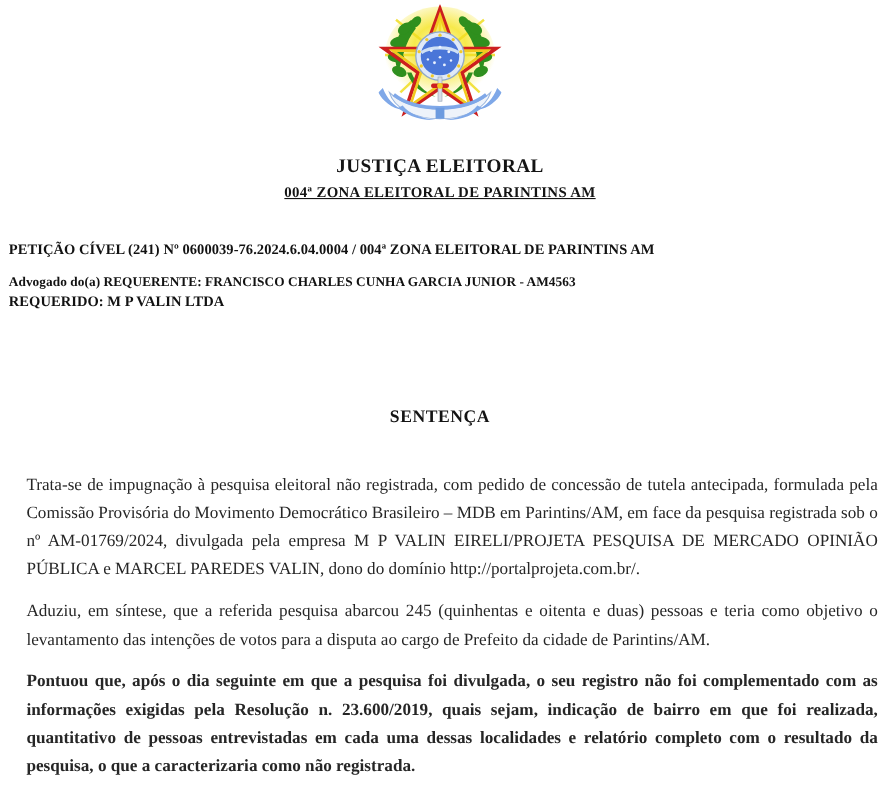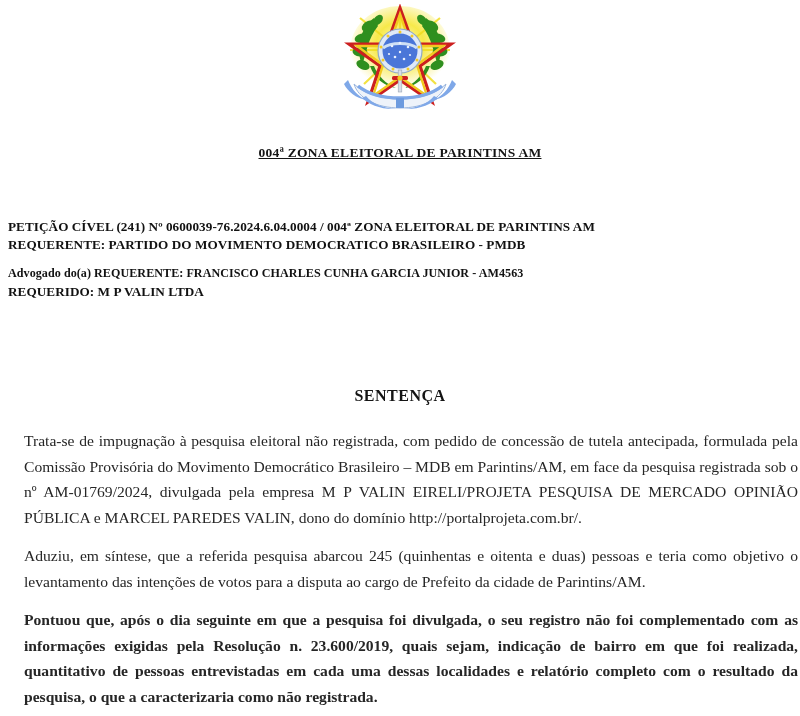--- a/index.html
+++ b/index.html
@@ -92,21 +92,20 @@
     position: absolute;
     left: 0;
     top: 371px;
     width: 800px;
     text-align: center;
     font-family: "Liberation Serif", serif;
     font-weight: bold;
     font-size: 16px;
     letter-spacing: 0.5px;
     color: #141414;
-    margin-top: 16px;
   }
 
   
   .body-block {
     position: absolute;
     left: 24px;
     top: 428px;
     width: 774px;
   }
   .para {
@@ -209,26 +208,26 @@
         <path d="M22 92 C28 100 40 104 52 105 C38 106 24 100 18 94 Z"></path>
         <path d="M90 92 C84 100 72 104 60 105 C74 106 88 100 94 94 Z"></path>
       </g>
       <g fill="#6d9bdf">
         <path d="M52 94 h8 v10 h-8 z"></path>
       </g>
     </svg>
   </div>
 
   <div class="title-block">
+    <div class="title-main">JUSTIÇA ELEITORAL</div>
     <div class="title-sub">004ª ZONA ELEITORAL DE PARINTINS AM</div>
   </div>
 
   <div class="meta-block">
     <div class="meta-line">PETIÇÃO CÍVEL (241) Nº 0600039-76.2024.6.04.0004 / 004ª ZONA ELEITORAL DE PARINTINS AM</div>
-    <div class="meta-line">REQUERENTE: PARTIDO DO MOVIMENTO DEMOCRATICO BRASILEIRO - PMDB</div>
     <div class="meta-line small">Advogado do(a) REQUERENTE: FRANCISCO CHARLES CUNHA GARCIA JUNIOR - AM4563</div>
     <div class="meta-line">REQUERIDO: M P VALIN LTDA</div>
   </div>
 
   <div class="sentenca">SENTENÇA</div>
 
   <div class="body-block">
     <p class="para">Trata-se de impugnação à pesquisa eleitoral não registrada, com pedido de concessão de tutela antecipada, formulada pela Comissão Provisória do Movimento Democrático Brasileiro – MDB em Parintins/AM, em face da pesquisa registrada sob o nº AM-01769/2024, divulgada pela empresa M P VALIN EIRELI/PROJETA PESQUISA DE MERCADO OPINIÃO PÚBLICA e MARCEL PAREDES VALIN, dono do domínio http://portalprojeta.com.br/.</p>
     <p class="para">Aduziu, em síntese, que a referida pesquisa abarcou 245 (quinhentas e oitenta e duas) pessoas e teria como objetivo o levantamento das intenções de votos para a disputa ao cargo de Prefeito da cidade de Parintins/AM.</p>
     <p class="para">Pontuou que, após o dia seguinte em que a pesquisa foi divulgada, o seu registro não foi complementado com as informações exigidas pela Resolução n. 23.600/2019, quais sejam, indicação de bairro em que foi realizada, quantitativo de pessoas entrevistadas em cada uma dessas localidades e relatório completo com o resultado da pesquisa, o que a caracterizaria como não registrada.</p>

